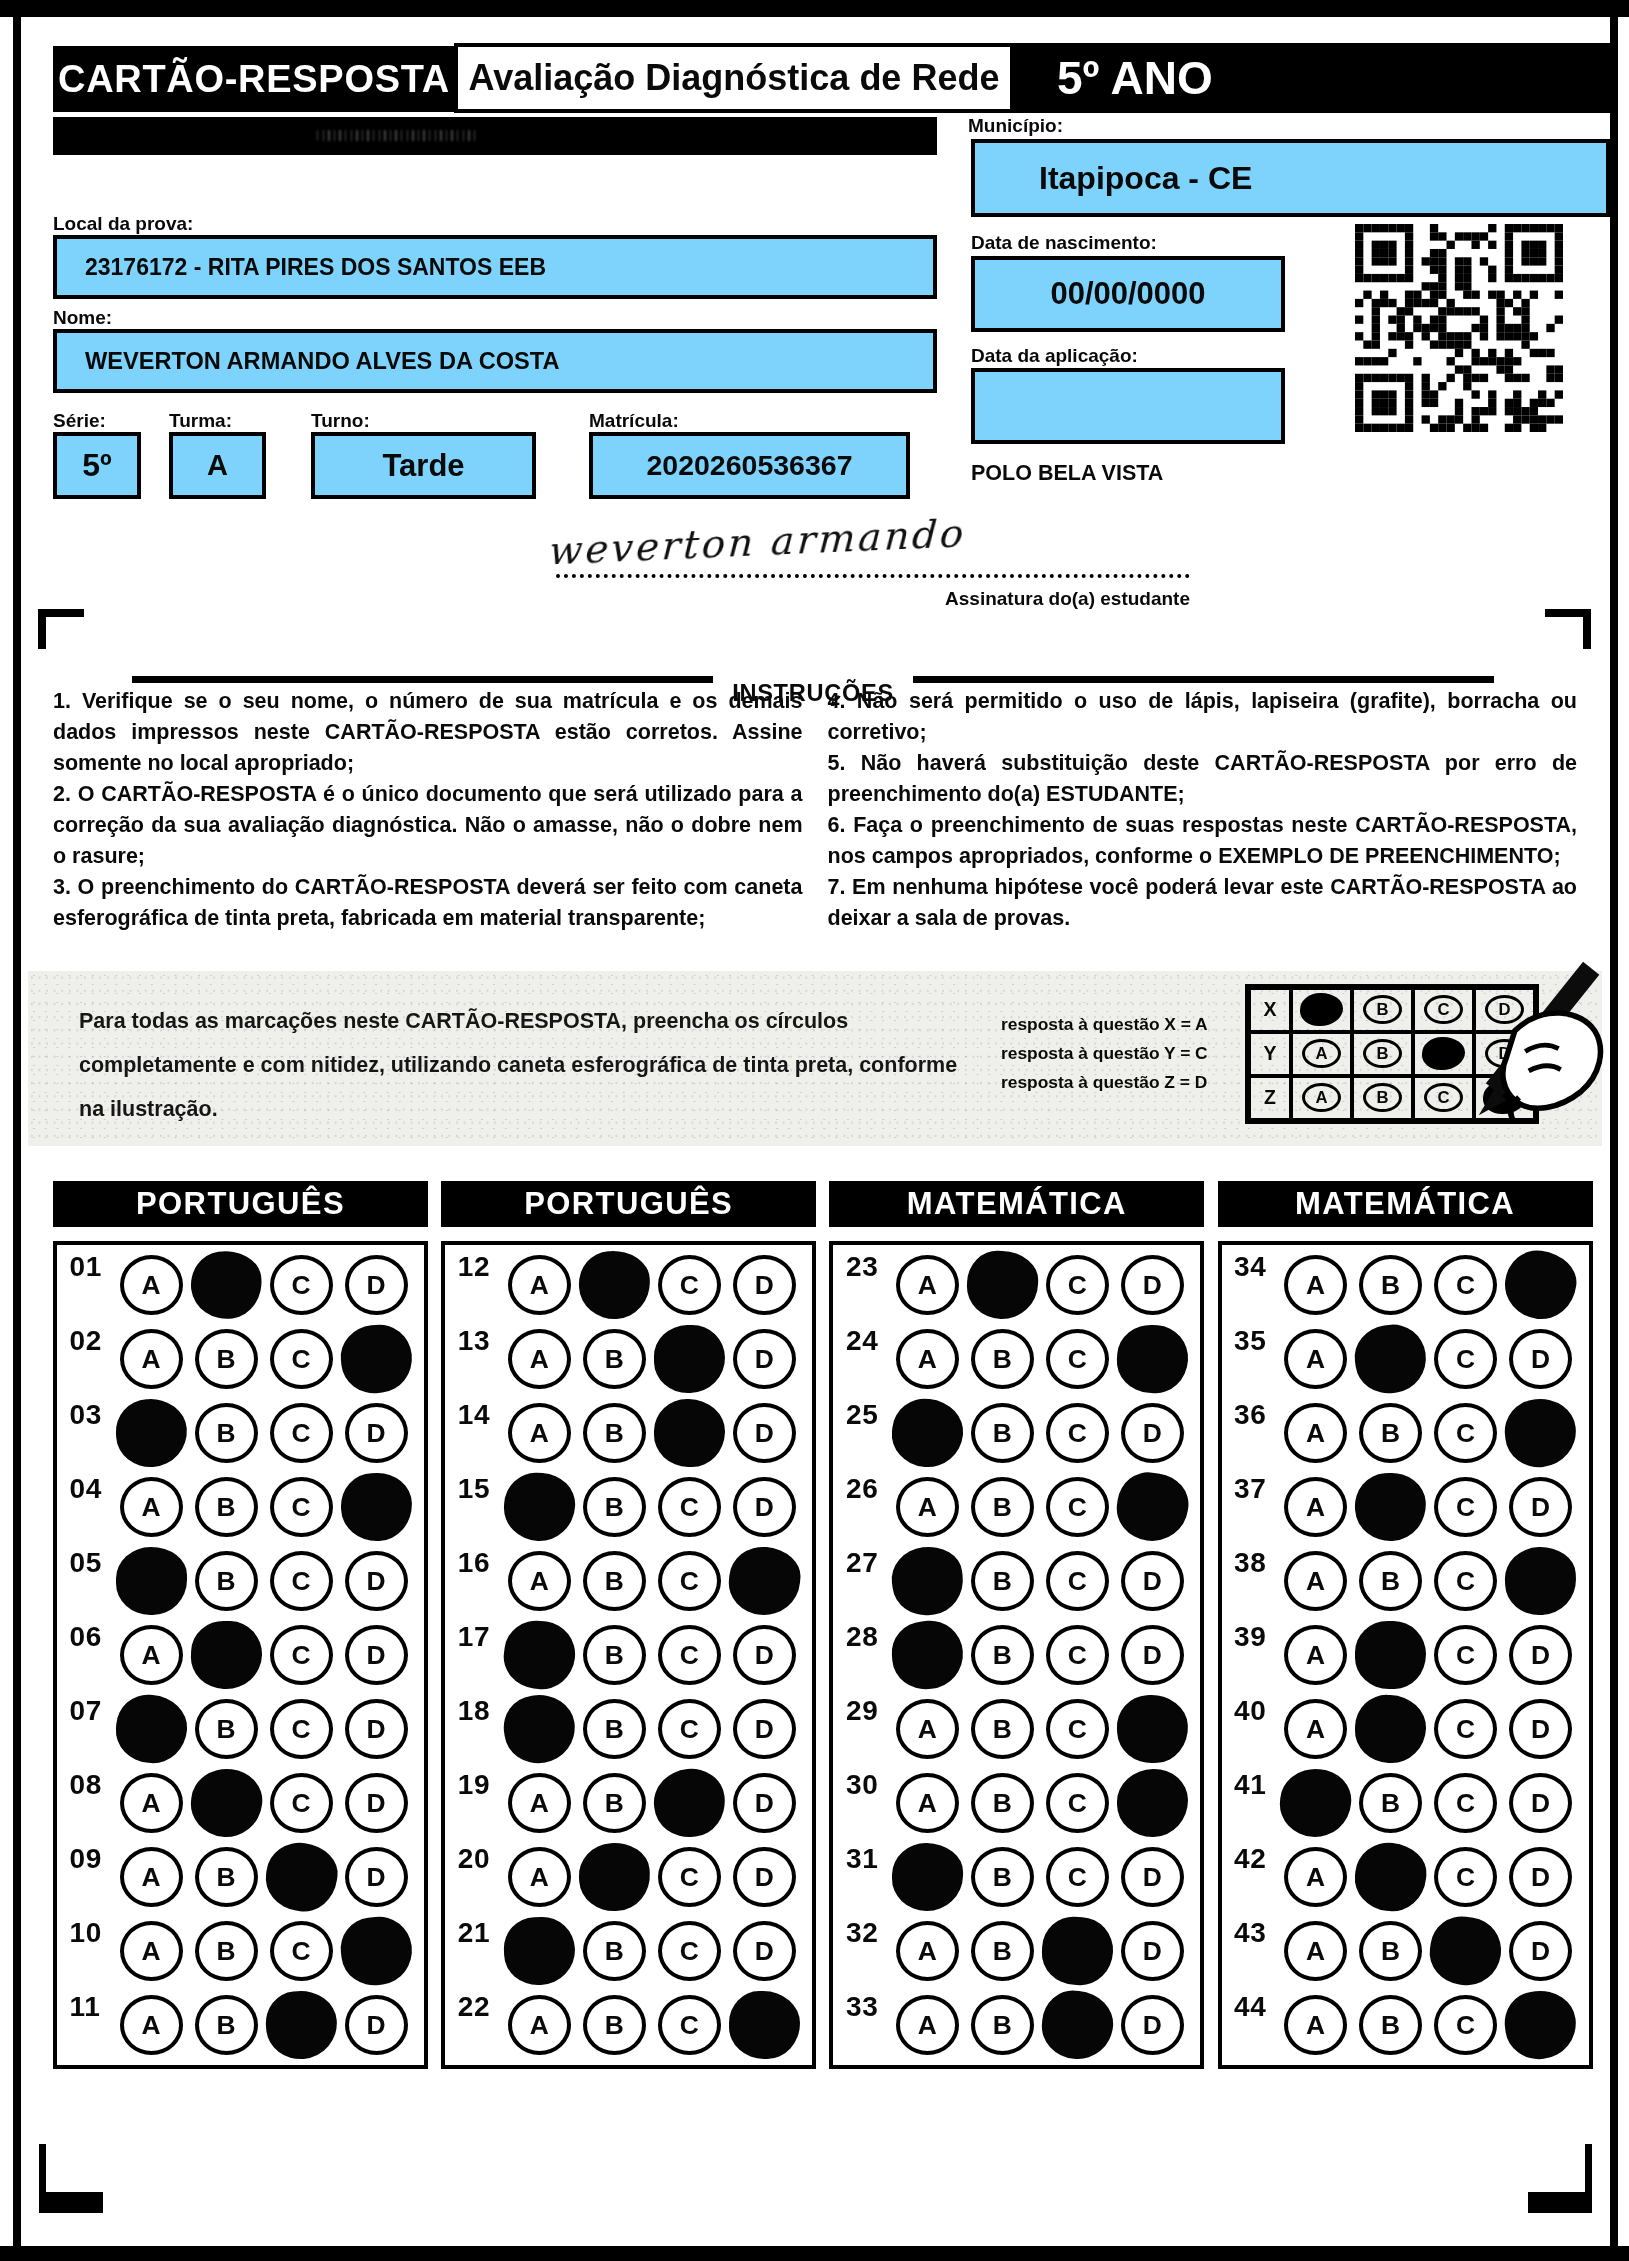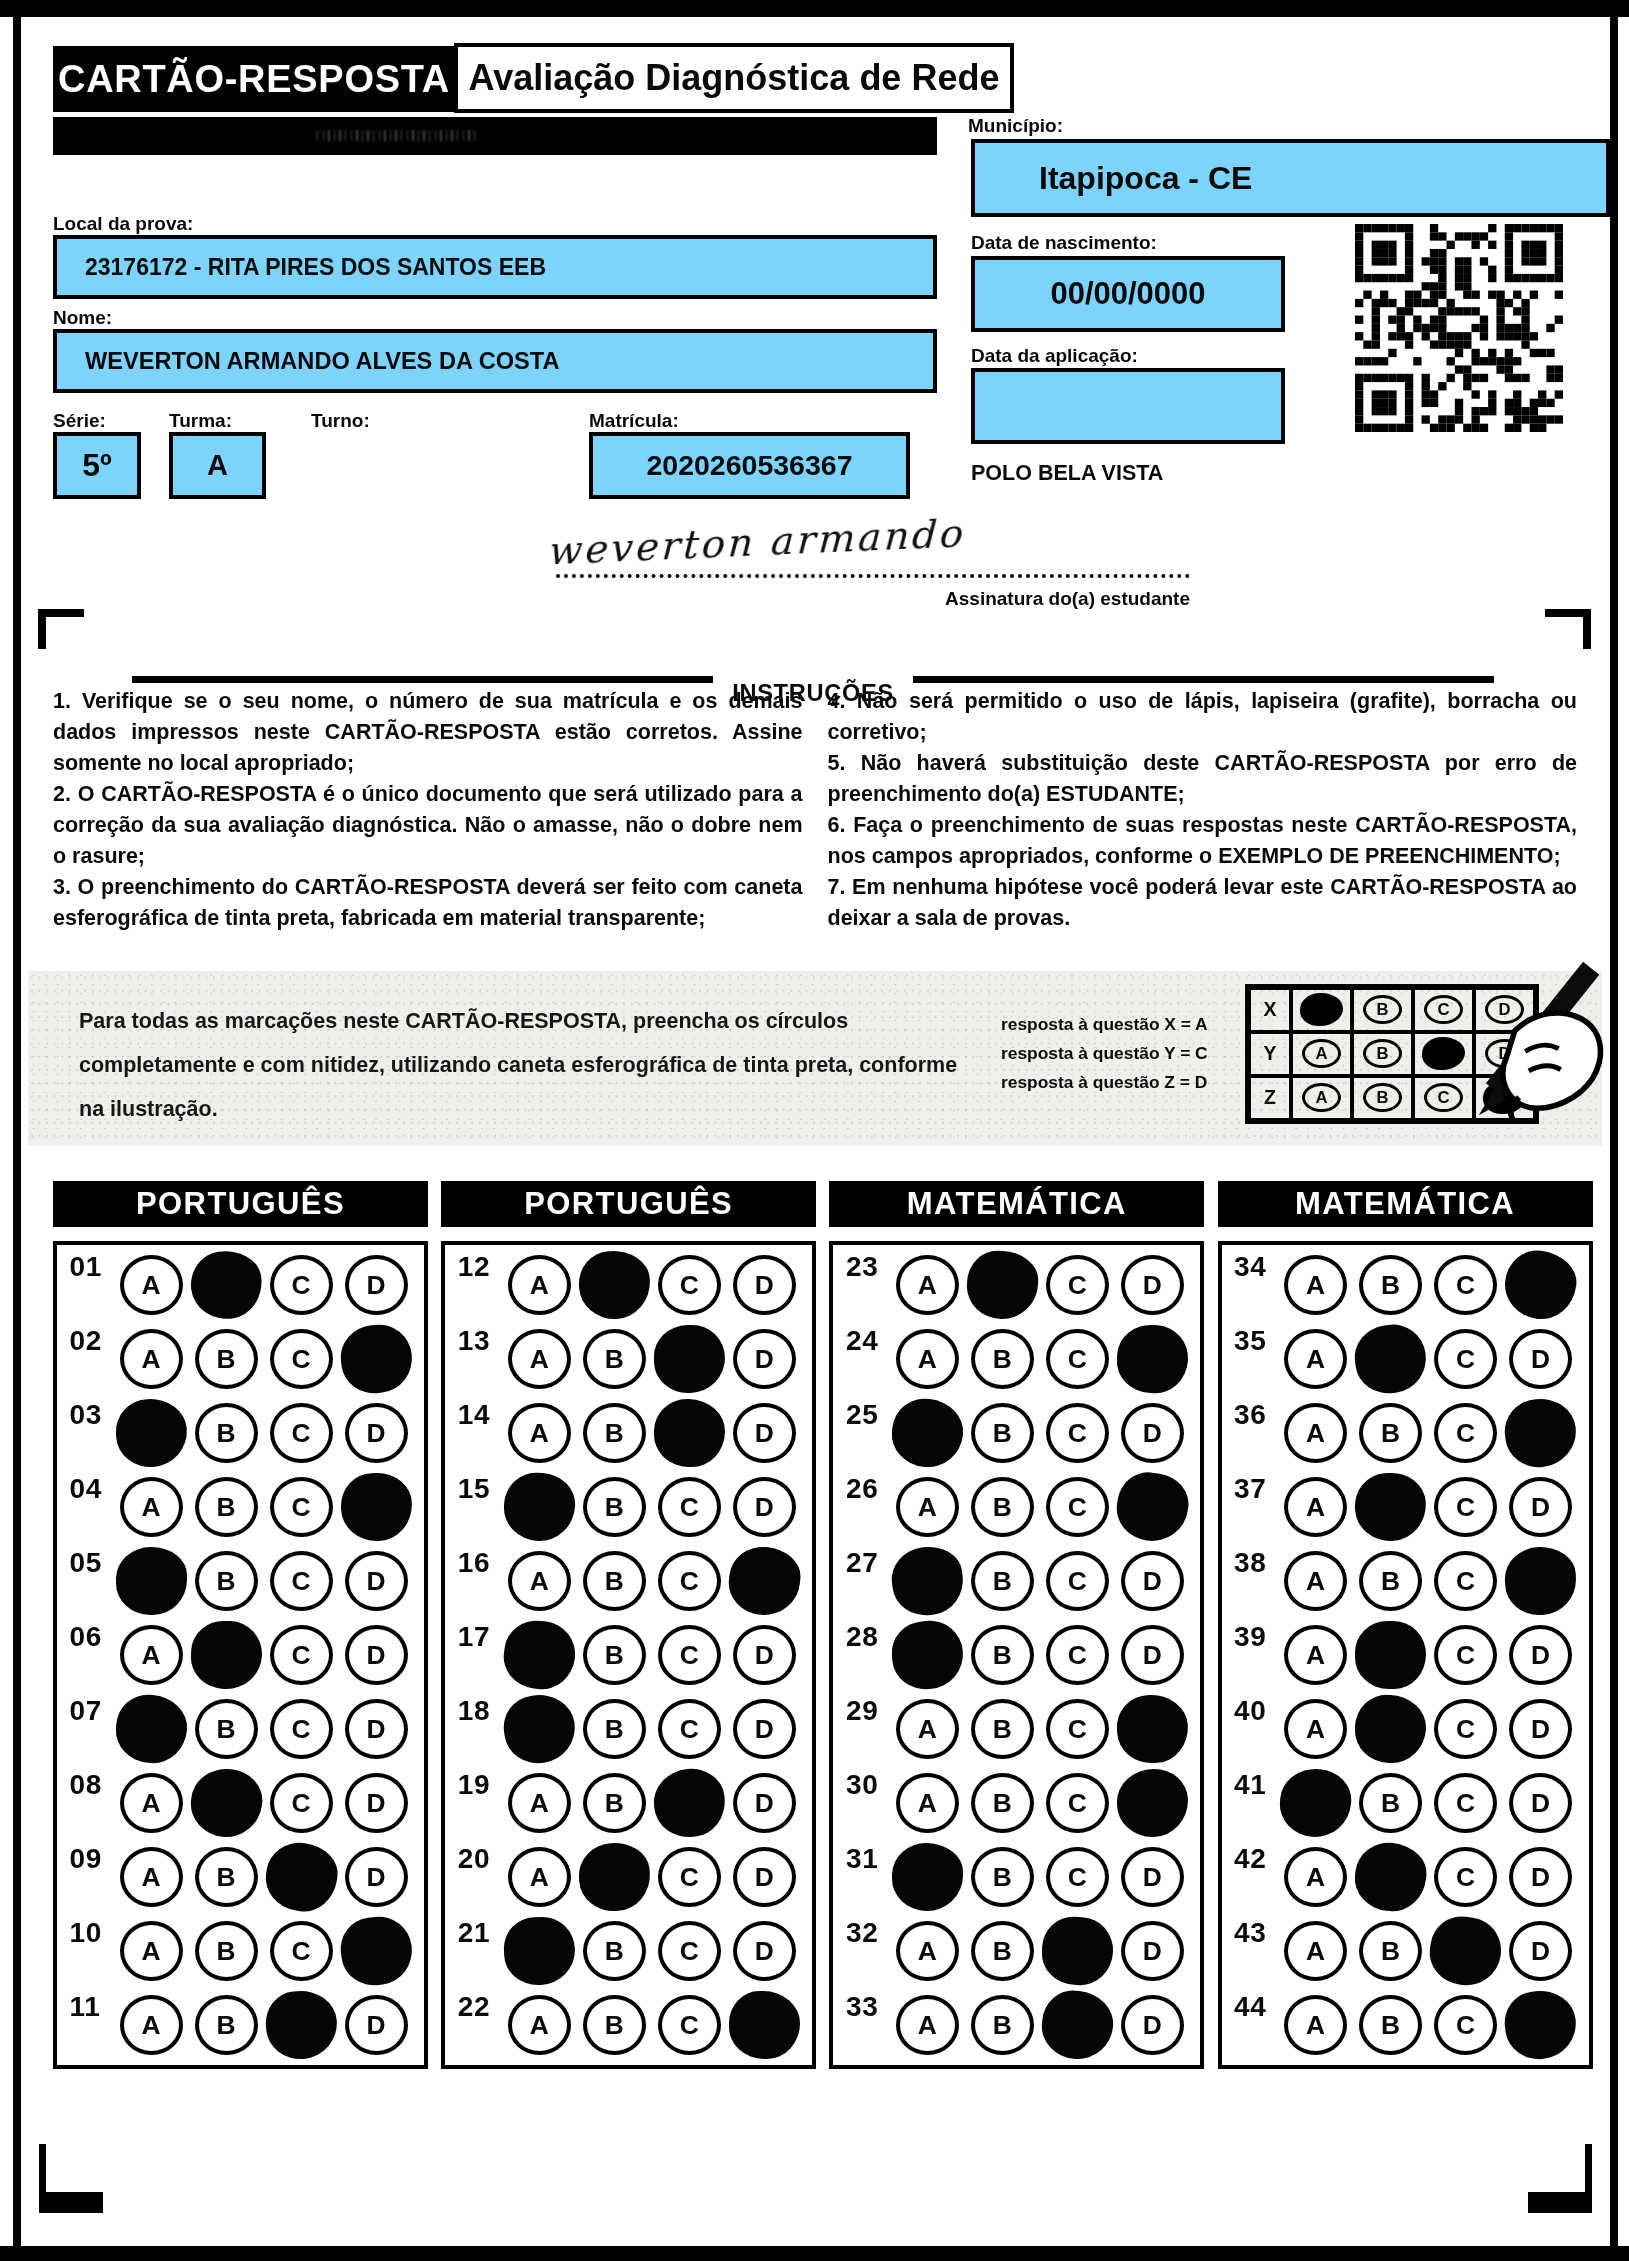--- a/index.html
+++ b/index.html
@@ -93,37 +93,39 @@
 
 <div id="page">
 
   <div class="abs bar-top"></div>
   <div class="abs edge-left"></div>
   <div class="abs edge-right"></div>
   <div class="abs bar-bottom"></div>
 
   <div class="abs card-title">CARTÃO-RESPOSTA</div>
   <div class="abs exam-title">Avaliação Diagnóstica de Rede</div>
+  <div class="abs grade-box">5º ANO</div>
 
   <div class="abs strip">
     <div class="abs strip-noise"></div>
   </div>
 
   <div class="abs flabel" style="left:53px;top:213px;">Local da prova:</div>
   <div class="abs fbox local-box">23176172 - RITA PIRES DOS SANTOS EEB</div>
 
   <div class="abs flabel" style="left:53px;top:307px;">Nome:</div>
   <div class="abs fbox nome-box">WEVERTON ARMANDO ALVES DA COSTA</div>
 
   <div class="abs flabel" style="left:53px;top:410px;">Série:</div>
   <div class="abs flabel" style="left:169px;top:410px;">Turma:</div>
   <div class="abs flabel" style="left:311px;top:410px;">Turno:</div>
   <div class="abs flabel" style="left:589px;top:410px;">Matrícula:</div>
   <div class="abs fbox serie-box">5º</div>
   <div class="abs fbox turma-box">A</div>
+  <div class="abs fbox turno-box">Tarde</div>
   <div class="abs fbox matric-box">2020260536367</div>
 
   <div class="abs flabel" style="left:968px;top:115px;">Município:</div>
   <div class="abs fbox mun-box">Itapipoca - CE</div>
 
   <div class="abs flabel" style="left:971px;top:232px;">Data de nascimento:</div>
   <div class="abs fbox nasc-box">00/00/0000</div>
 
   <div class="abs flabel" style="left:971px;top:345px;">Data da aplicação:</div>
   <div class="abs fbox aplic-box"></div>

